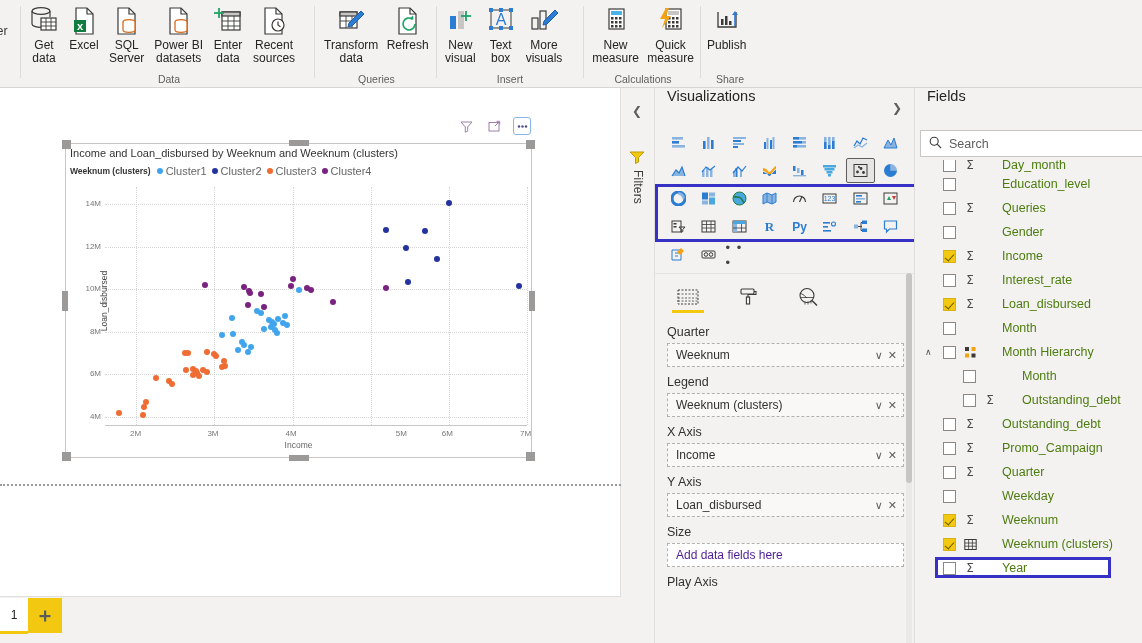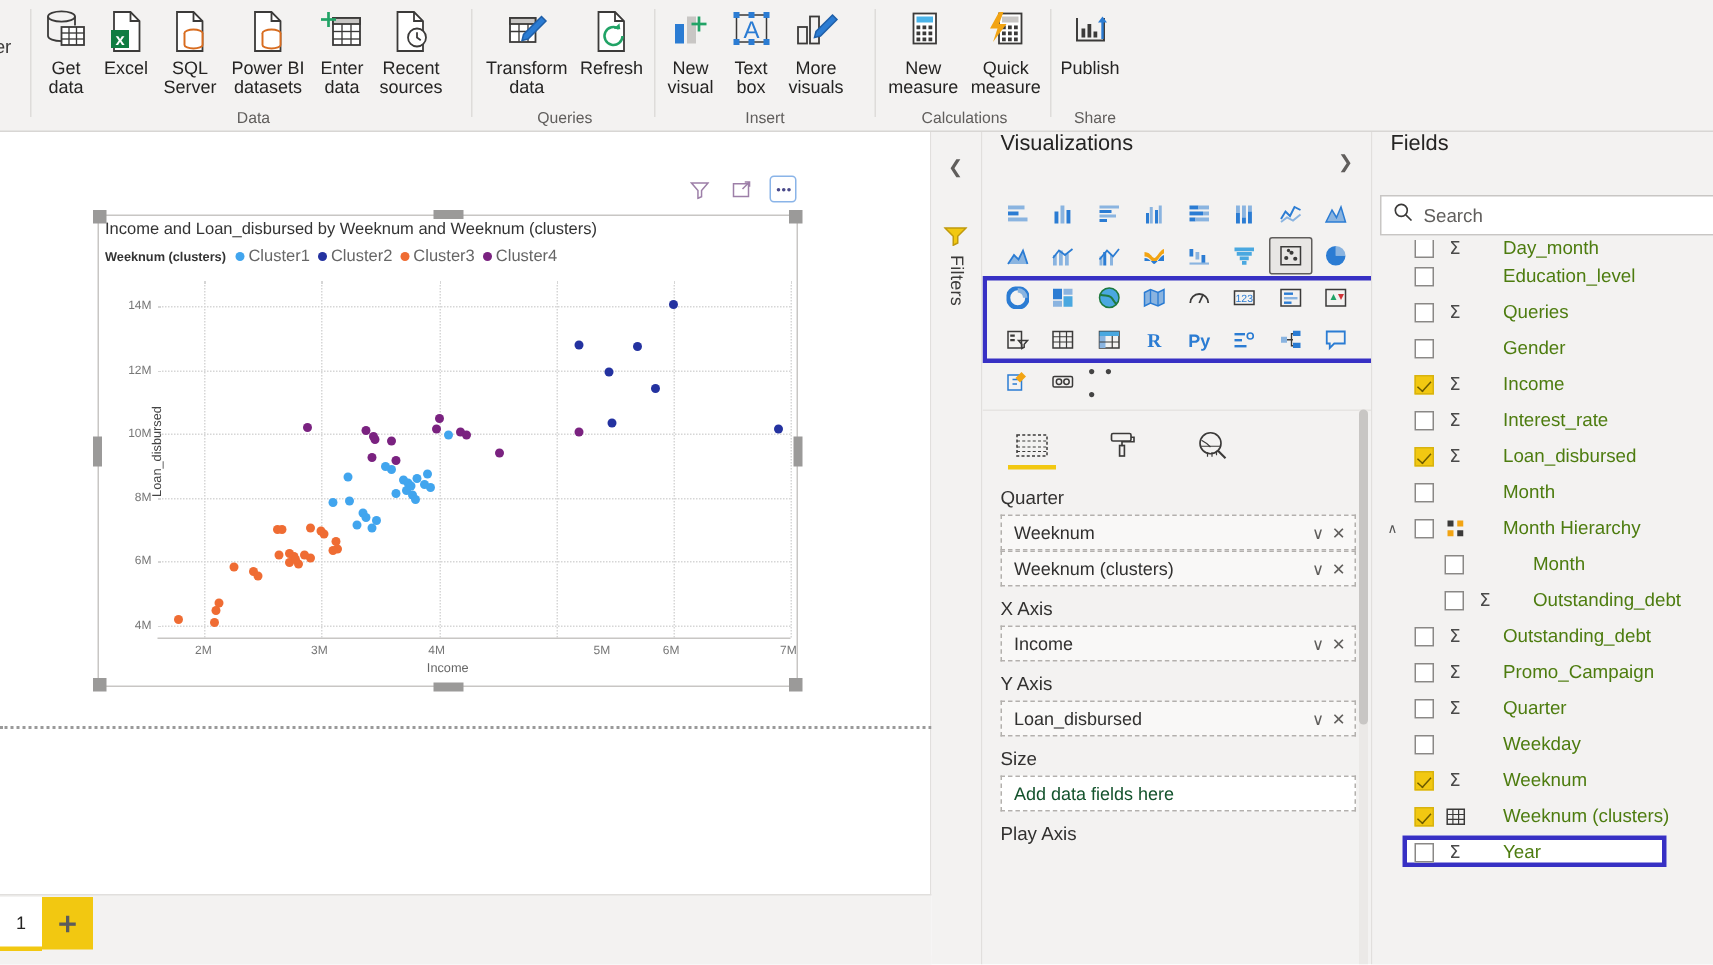--- a/index.html
+++ b/index.html
@@ -136,21 +136,21 @@
   }
   .wells { position: relative; padding: 4px 10px 0 12px; }
   .well-label { font-size: 12.5px; color: #323130; margin: 8px 0 4px; }
   .well-box {
     height: 24px; border: 1px dashed #b3b0ad; background: #f9f8f7;
     display: flex; align-items: center; padding: 0 6px 0 8px;
     font-size: 12px; color: #323130;
   }
   .well-box .wv { flex: 1; overflow: hidden; white-space: nowrap; }
   .well-box .wc { color: #605e5c; font-size: 11px; margin-left: 5px; }
-  .well-box.empty { background: #fff; color: #14532d; }
+  .well-box.empty { background: #fff; color: #4c1d95; }
   .legend-highlight {
     position: absolute; left: 0px; top: 96px; width: 278px; height: 58px;
     border: 3px solid #3730c4; background: transparent; pointer-events: none;
   }
   .viz-scroll {
     position: absolute; right: 2px; top: 185px; width: 6px; height: 210px;
     background: #c8c6c4; border-radius: 3px;
   }
   .viz-scroll-track {
     position: absolute; right: 2px; top: 185px; width: 6px; height: 458px; background: #ebe9e7;
@@ -894,20 +894,21 @@
       </div>
     </div>
 
     <div class="wells" id="wells">
         <div class="well-label">Quarter</div>
         <div class="well-box">
           <span class="wv">Weeknum</span>
           <span class="wc">∨</span>
           <span class="wc">✕</span>
         </div>
+        <div class="well-label">Legend</div>
         <div class="well-box">
           <span class="wv">Weeknum (clusters)</span>
           <span class="wc">∨</span>
           <span class="wc">✕</span>
         </div>
         <div class="well-label">X Axis</div>
         <div class="well-box">
           <span class="wv">Income</span>
           <span class="wc">∨</span>
           <span class="wc">✕</span>

